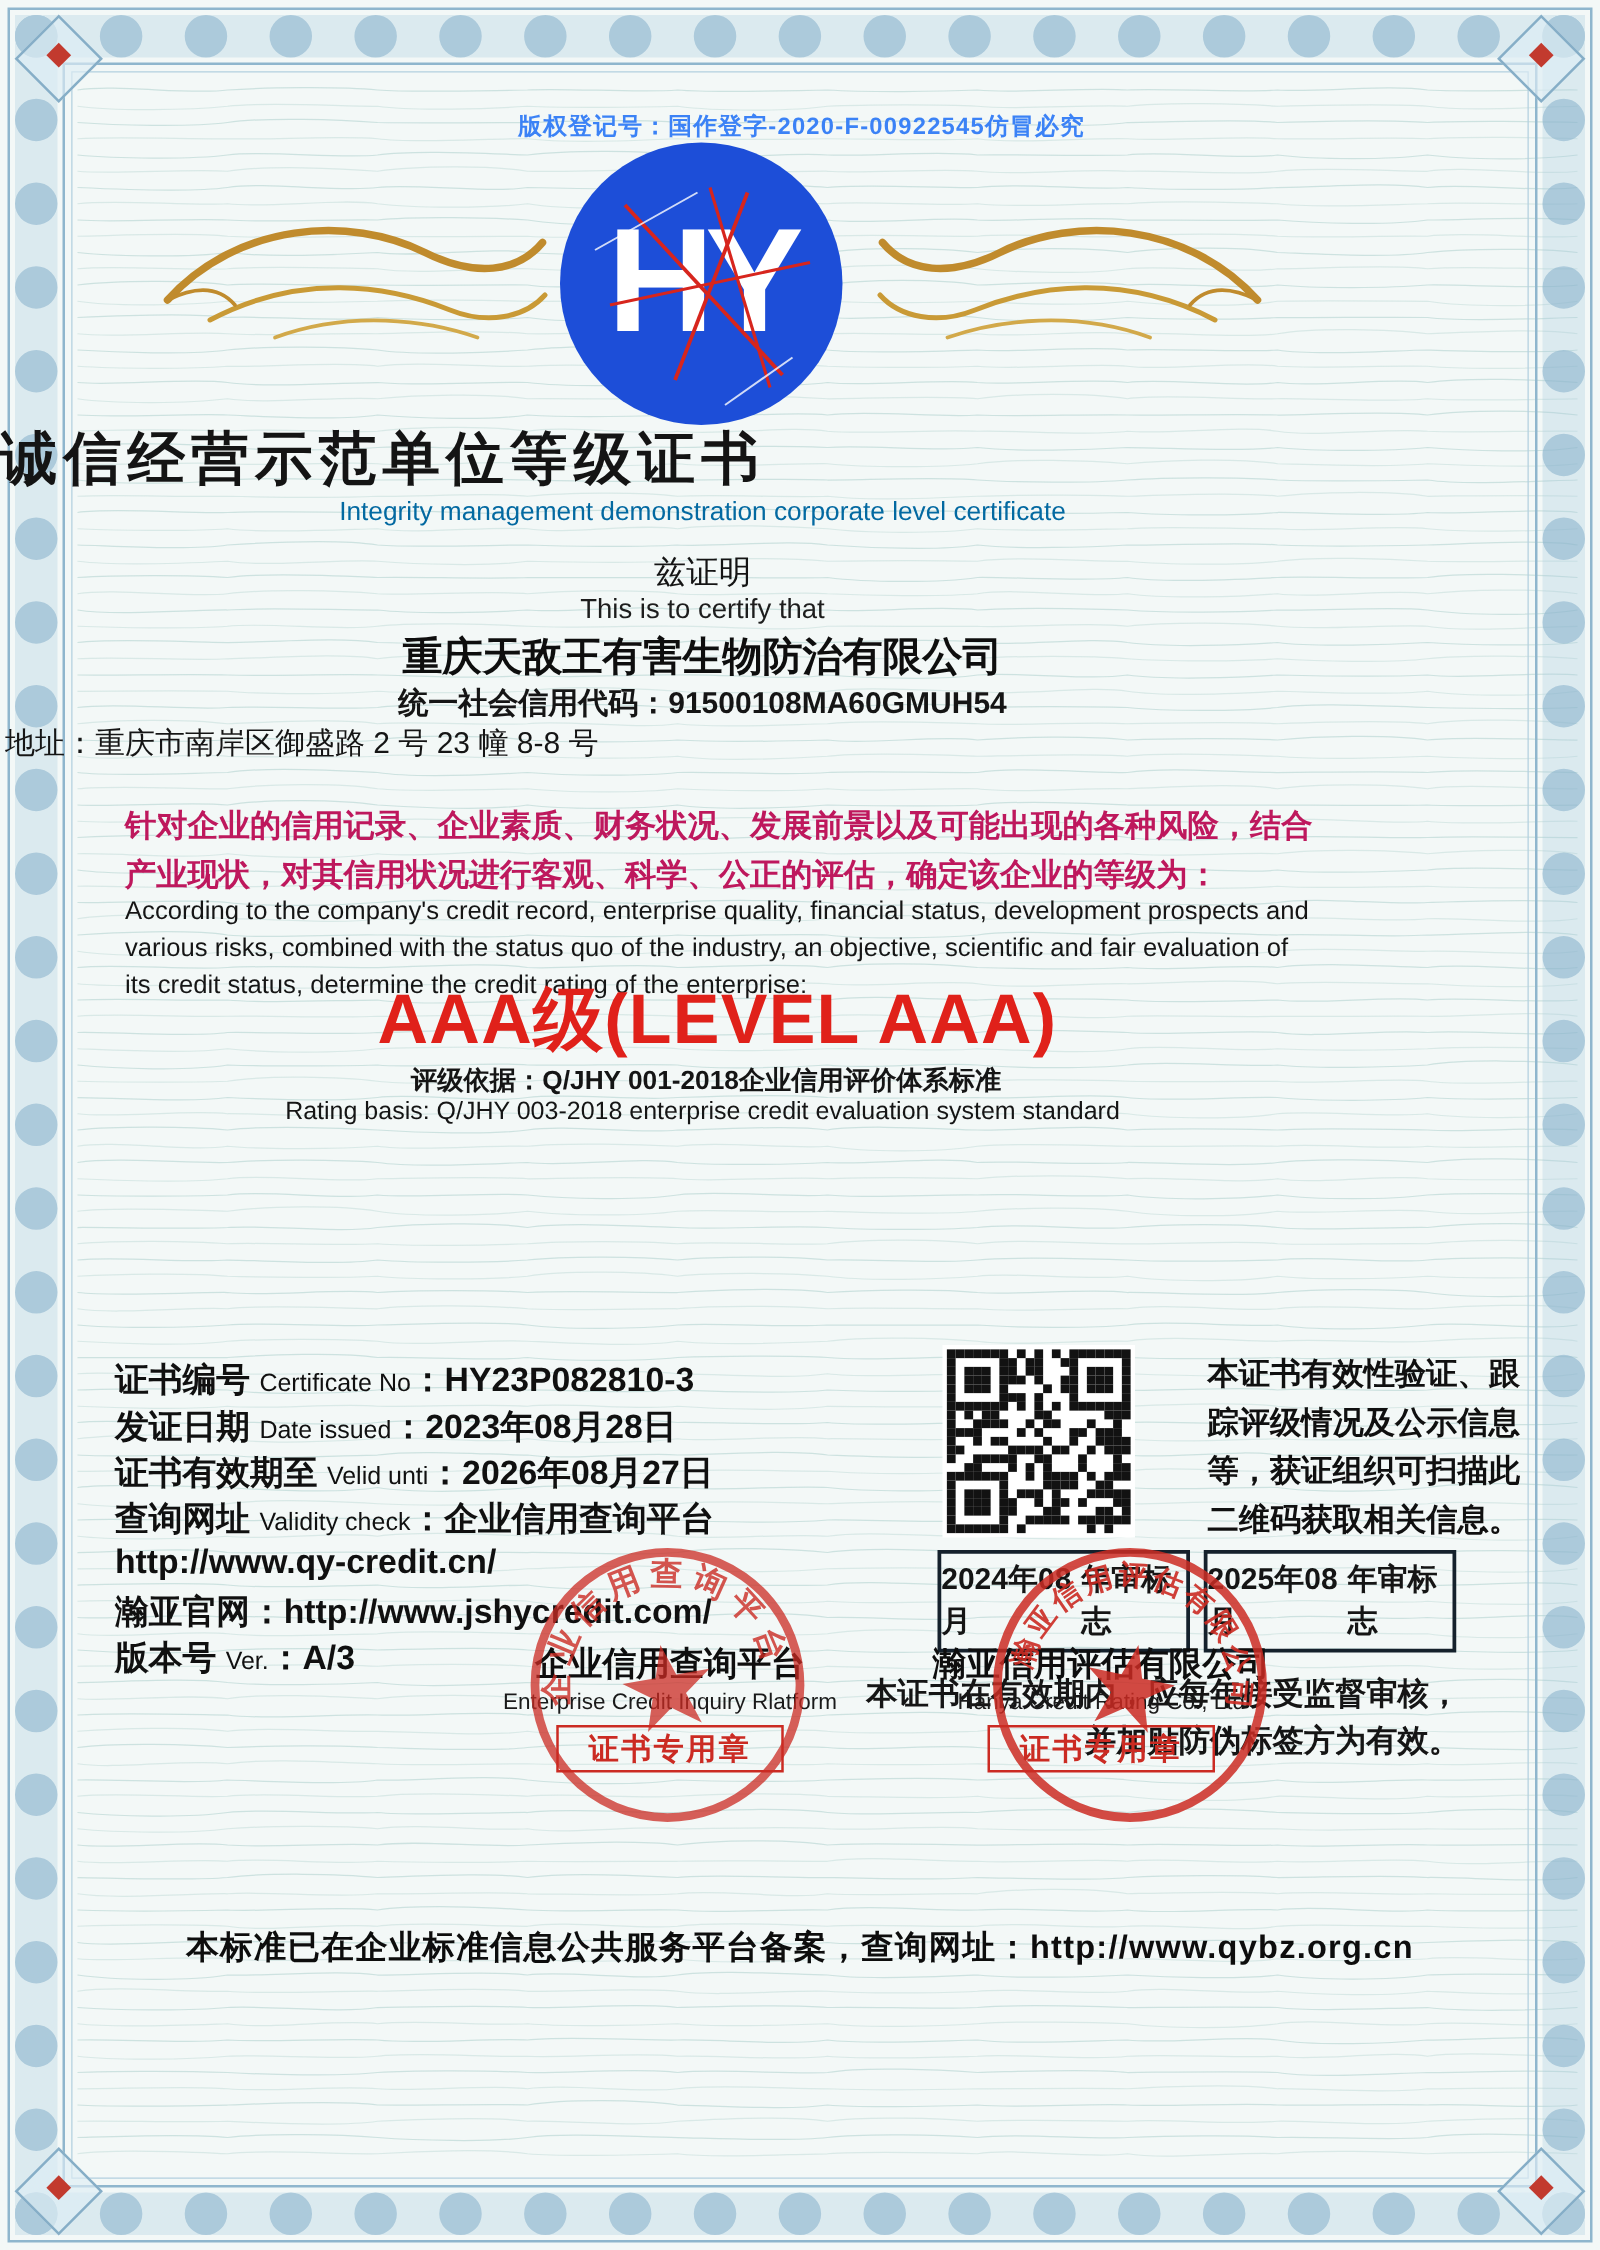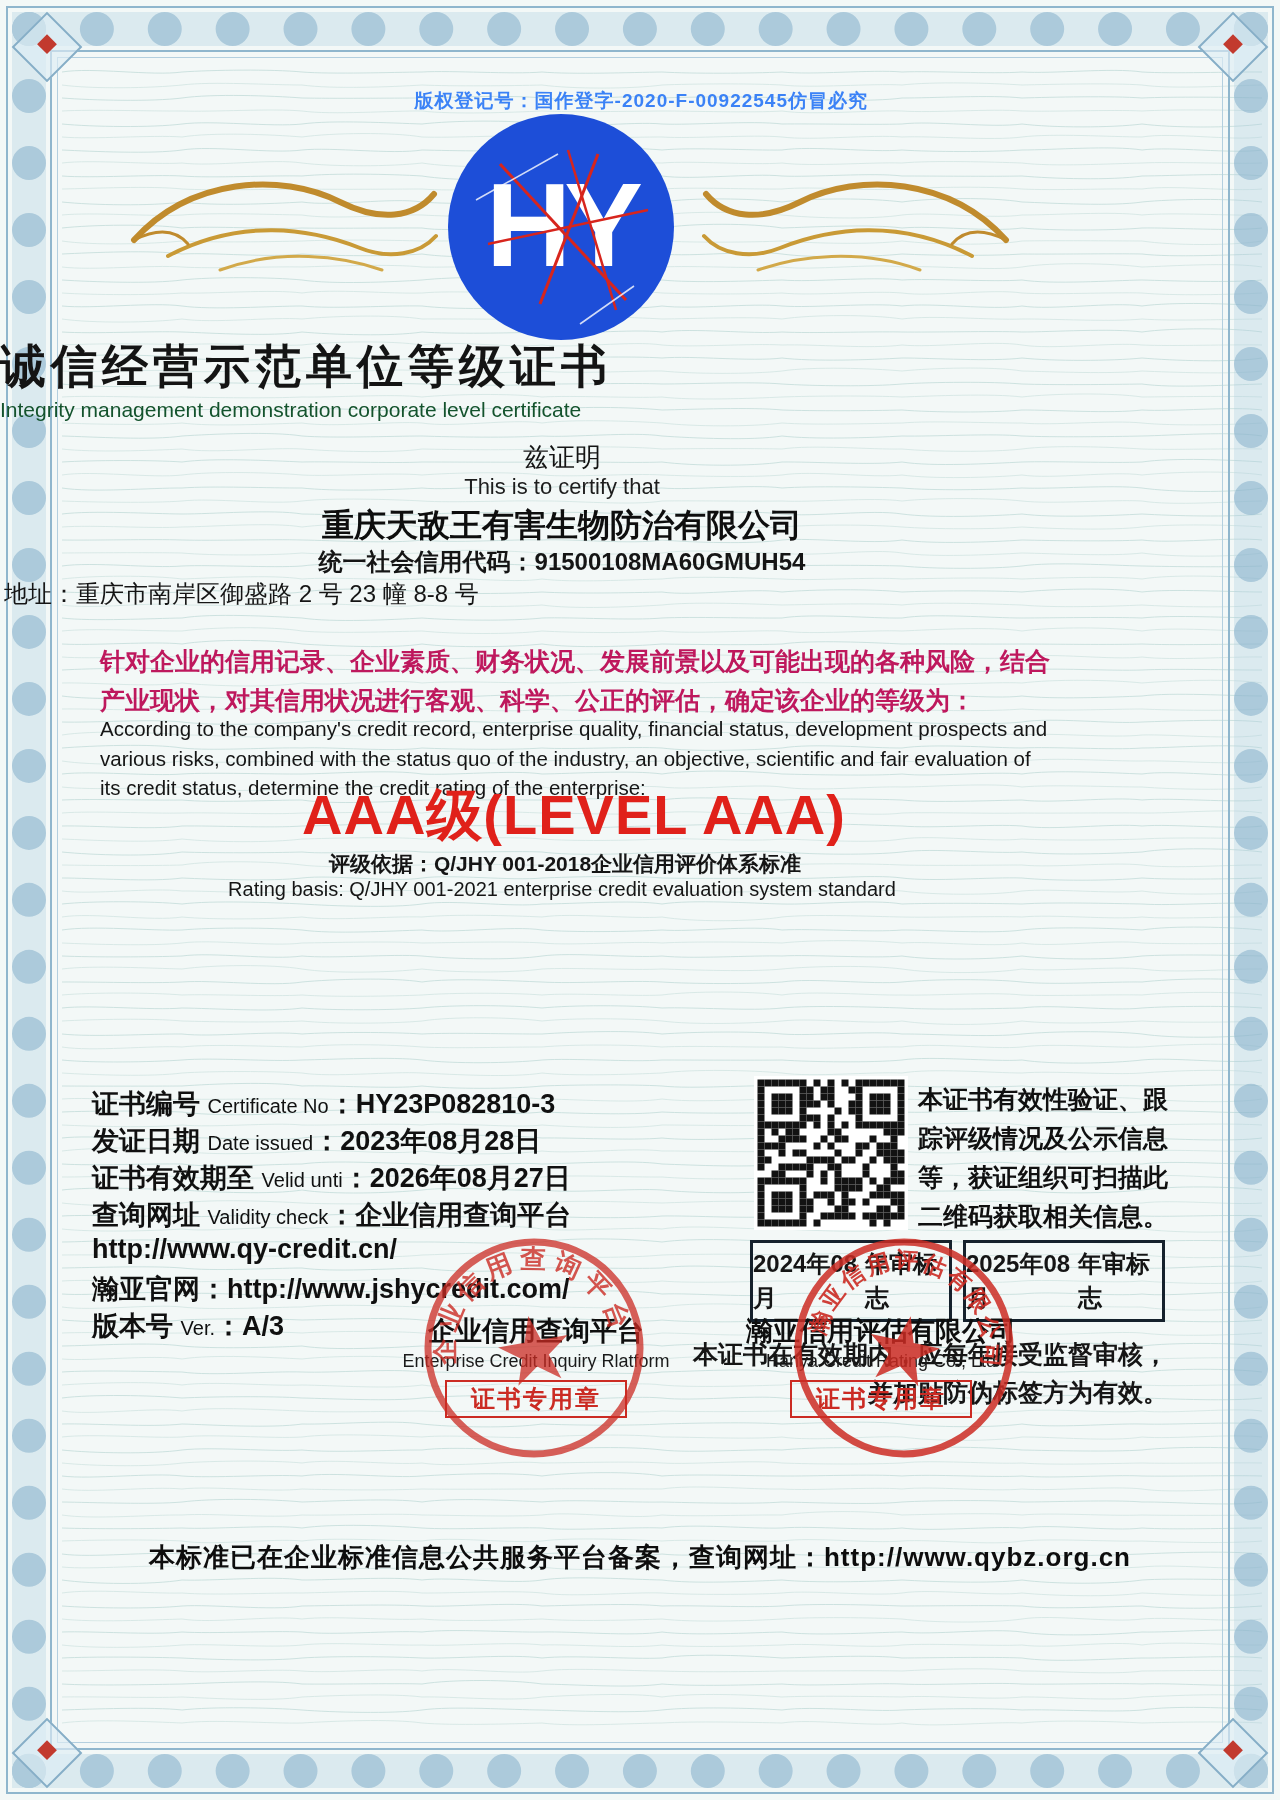--- a/index.html
+++ b/index.html
@@ -27,41 +27,41 @@
   .copyright{left:0;top:88px;width:868px;text-align:right;font-size:19px;color:#3b82f6;font-weight:600;letter-spacing:1px;}
   .logo{left:448px;top:114px;width:226px;height:226px;border-radius:50%;background:#1d4ed8;
         display:flex;align-items:center;justify-content:center;}
   .logo-text{color:#fff;font-size:118px;font-weight:800;letter-spacing:-7px;line-height:1;margin-top:-4px;}
   .logo-cracks{position:absolute;left:0;top:0;}
   .flourish{left:128px;top:168px;width:312px;height:120px;}
   .flourish.right{left:700px;transform:scaleX(-1);}
 
   
   .title-zh{left:0;top:336px;width:1124px;text-align:left;font-size:46px;font-weight:700;letter-spacing:5px;color:#141414;}
-  .title-en{left:0;top:398px;width:1124px;font-size:21px;color:#14532d;}
+  .title-en{left:0;top:398px;width:1124px;text-align:center;font-size:21px;color:#0369a1;}
   .certify-zh{left:0;top:440px;width:1124px;text-align:center;font-size:26px;color:#141414;}
   .certify-en{left:0;top:474px;width:1124px;text-align:center;font-size:22px;color:#1d1d1d;}
   .company-name{left:0;top:504px;width:1124px;text-align:center;font-size:32px;font-weight:800;color:#0e0e0e;}
   .credit-code{left:0;top:546px;width:1124px;text-align:center;font-size:24px;font-weight:600;}
   .address{left:4px;top:578px;width:1124px;text-align:left;font-size:24px;font-weight:400;}
 
   
   .eval-zh{left:100px;top:642px;width:952px;font-size:25px;line-height:39px;font-weight:600;color:#be185d;}
   .eval-en{left:100px;top:714px;width:952px;font-size:20.5px;line-height:29.5px;color:#151515;}
   .rating{left:0;top:778px;width:1148px;text-align:center;font-size:56px;font-weight:800;color:#e0211a;letter-spacing:1px;}
   .basis-zh{left:0;top:850px;width:1130px;text-align:center;font-size:21px;font-weight:600;}
   .basis-en{left:0;top:878px;width:1124px;text-align:center;font-size:20px;}
 
   
   .details{left:92px;top:1086px;}
   .dl{height:37px;white-space:nowrap;font-size:27px;font-weight:600;color:#101010;}
   .dl .en{font-size:20px;font-weight:400;}
   
   .qr-box{left:754px;top:1076px;width:154px;height:154px;background:#fff;}
-  .qr-note{left:918px;top:1080px;width:258px;font-size:25px;line-height:39px;font-weight:600;color:#101010;}
+  .qr-note{left:966px;top:1080px;width:258px;font-size:25px;line-height:39px;font-weight:600;color:#101010;}
   .annual-row{left:750px;top:1240px;display:flex;gap:11px;}
   .annual-box{width:196px;height:76px;border:3px solid #15212c;display:flex;flex-direction:row;
               align-items:center;justify-content:center;font-size:24px;font-weight:600;line-height:34px;}
   .sup1{right:112px;top:1338px;font-size:25px;font-weight:600;text-align:right;}
   .sup2{right:112px;top:1376px;font-size:25px;font-weight:600;text-align:right;}
 
   
   .caption{text-align:center;z-index:2;}
   .caption .zh{font-size:27px;font-weight:700;color:#0e0e0e;line-height:34px;}
   .caption .en{font-size:18px;color:#1a1a1a;line-height:26px;}
@@ -254,21 +254,21 @@
   <div class="abs certify-zh">兹证明</div>
   <div class="abs certify-en">This is to certify that</div>
   <div class="abs company-name">重庆天敌王有害生物防治有限公司</div>
   <div class="abs credit-code">统一社会信用代码：91500108MA60GMUH54</div>
   <div class="abs address">地址：重庆市南岸区御盛路 2 号 23 幢 8-8 号</div>
 
   <div class="abs eval-zh">针对企业的信用记录、企业素质、财务状况、发展前景以及可能出现的各种风险，结合产业现状，对其信用状况进行客观、科学、公正的评估，确定该企业的等级为：</div>
   <div class="abs eval-en">According to the company's credit record, enterprise quality, financial status, development prospects and various risks, combined with the status quo of the industry, an objective, scientific and fair evaluation of its credit status, determine the credit rating of the enterprise:</div>
   <div class="abs rating">AAA级(LEVEL AAA)</div>
   <div class="abs basis-zh">评级依据：Q/JHY 001-2018企业信用评价体系标准</div>
-  <div class="abs basis-en">Rating basis: Q/JHY 001-2021 enterprise credit evaluation system standard</div>
+  <div class="abs basis-en">Rating basis: Q/JHY 003-2018 enterprise credit evaluation system standard</div>
 
   <div class="abs details">
     <div class="dl"><span>证书编号 </span><span class="en">Certificate No</span><span>：</span><span>HY23P082810-3</span></div>
     <div class="dl"><span>发证日期 </span><span class="en">Date issued</span><span>：</span><span>2023年08月28日</span></div>
     <div class="dl"><span>证书有效期至 </span><span class="en">Velid unti</span><span>：</span><span>2026年08月27日</span></div>
     <div class="dl"><span>查询网址 </span><span class="en">Validity check</span><span>：</span><span>企业信用查询平台</span></div>
     <div class="dl"><span></span><span class="en"></span><span></span><span>http://www.qy-credit.cn/</span></div>
     <div class="dl"><span>瀚亚官网</span><span class="en"></span><span>：</span><span>http://www.jshycredit.com/</span></div>
     <div class="dl"><span>版本号 </span><span class="en">Ver.</span><span>：</span><span>A/3</span></div>
   </div>

